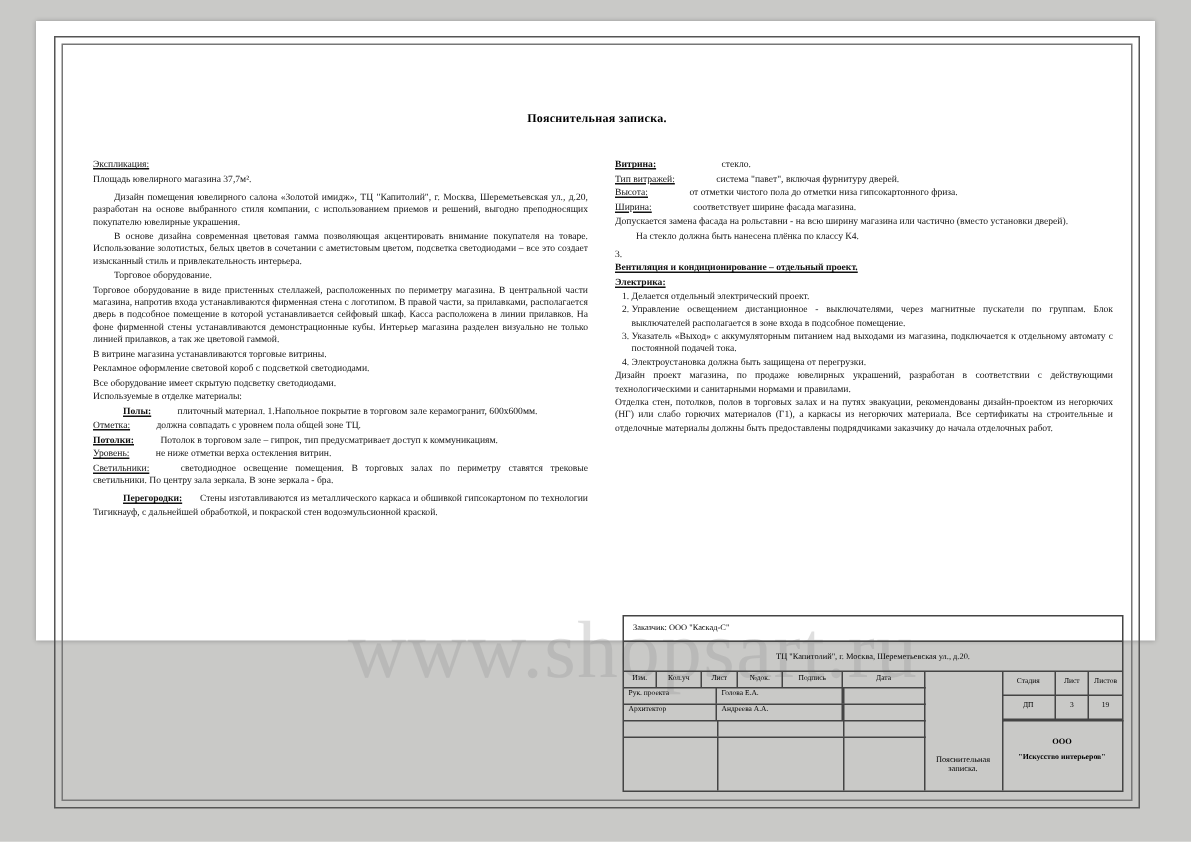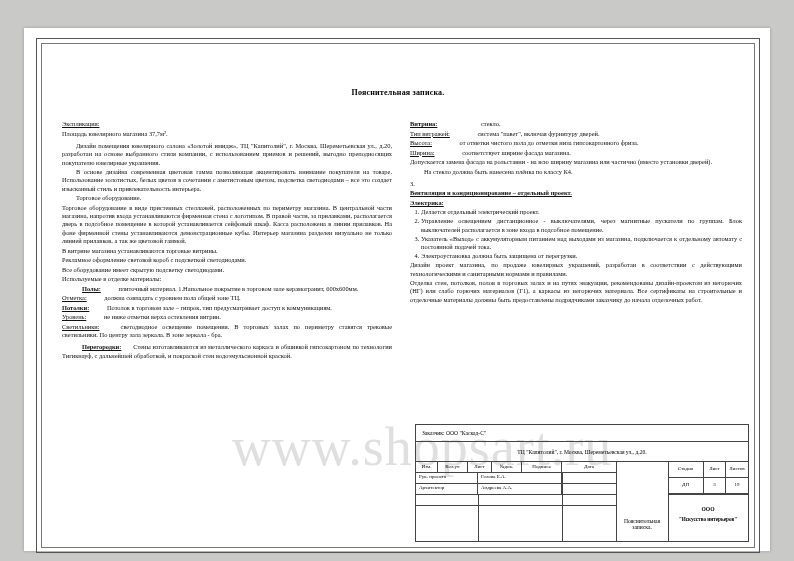--- a/index.html
+++ b/index.html
@@ -1,17 +1,17 @@
 <!DOCTYPE html>
 <html><head>
 <meta charset="utf-8">
 <style>
   html,body{margin:0;padding:0;background:#c9c9c7;}
   body{width:794px;height:561px;overflow:hidden;font-family:"Liberation Serif",serif;}
-  .page{position:absolute;left:24px;top:28px;width:746px;height:523px;background:#ffffff;box-shadow:0 0 3px rgba(0,0,0,.25);}
+  .page{position:absolute;left:24px;top:14px;width:746px;height:413px;background:#ffffff;box-shadow:0 0 3px rgba(0,0,0,.25);}
   .sheet{position:absolute;left:12px;top:10px;width:722px;height:513px;border:1px solid #555;}
   .inner{position:absolute;left:4px;top:4px;right:4px;bottom:4px;border:1px solid #777;}
   .content{position:absolute;left:0;top:0;right:0;bottom:0;padding:0;}
   .title{position:absolute;left:0;right:0;top:44px;text-align:center;font-weight:bold;font-size:8px;letter-spacing:.2px;}
   .col{position:absolute;top:76px;font-size:6.4px;line-height:1.30;text-align:justify;color:#111;}
   .colL{left:20px;width:330px;}
   .colR{left:368px;width:332px;}
   .u{text-decoration:underline;}
   .b{font-weight:bold;}
   .ind{text-indent:14px;}

